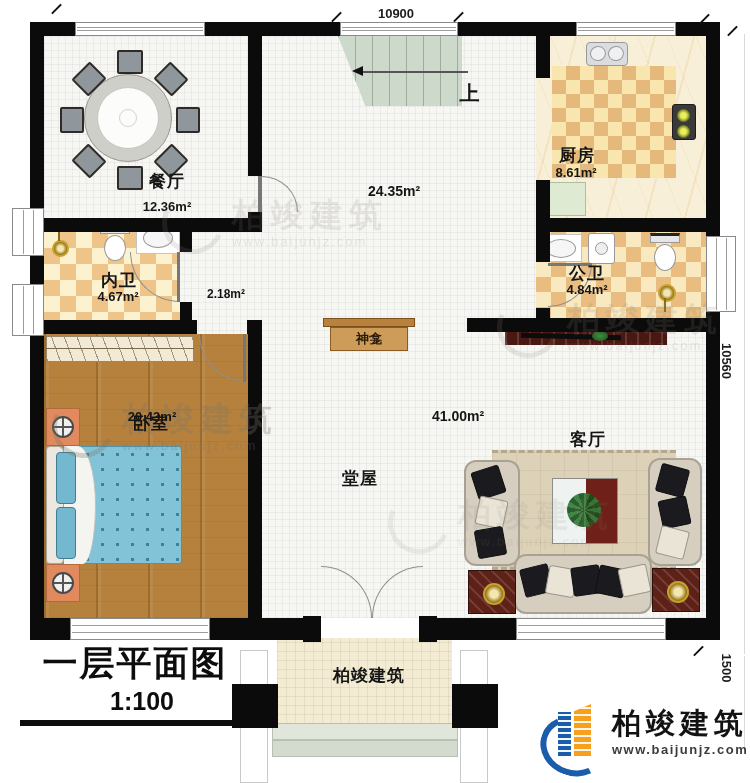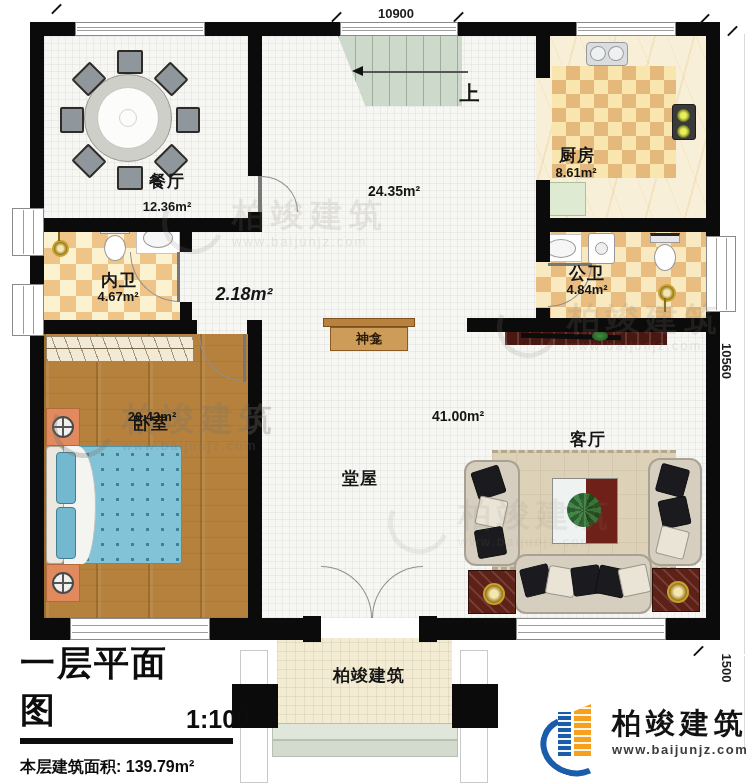--- a/index.html
+++ b/index.html
@@ -244,21 +244,21 @@
   </div>
 
   <div class="lbl room-name" style="left:167px;top:181px;">餐厅</div>
   <div class="lbl room-area" style="left:167px;top:206px;">12.36m²</div>
   <div class="lbl room-area" style="left:394px;top:191px;font-size:14px;">24.35m²</div>
   <div class="lbl room-name" style="left:470px;top:93px;font-size:20px;">上</div>
   <div class="lbl room-name" style="left:577px;top:155px;">厨房</div>
   <div class="lbl room-area" style="left:576px;top:172px;">8.61m²</div>
   <div class="lbl room-name" style="left:119px;top:280px;">内卫</div>
   <div class="lbl room-area" style="left:118px;top:296px;">4.67m²</div>
-  <div class="lbl room-area" style="left:244px;top:294px;font-size:18px;font-style:italic;">2.18m²</div>
+  <div class="lbl room-area" style="left:226px;top:294px;font-size:12px;">2.18m²</div>
   <div class="lbl room-name" style="left:587px;top:273px;">公卫</div>
   <div class="lbl room-area" style="left:587px;top:289px;">4.84m²</div>
   <div class="lbl" style="left:369px;top:339px;font-size:13px;color:#2b1a08;">神龛</div>
   <div class="lbl room-name" style="left:151px;top:423px;">卧室</div>
   <div class="lbl room-area" style="left:152px;top:416px;text-align:right;">20.43m²</div>
   <div class="lbl room-area" style="left:458px;top:416px;font-size:14px;">41.00m²</div>
   <div class="lbl room-name" style="left:360px;top:478px;">堂屋</div>
   <div class="lbl room-name" style="left:588px;top:439px;">客厅</div>
   <div class="lbl room-name" style="left:369px;top:675px;">柏竣建筑</div>
 
@@ -268,29 +268,25 @@
   <div class="tick" style="left:50px;top:8px;"></div>
   <div class="tick" style="left:330px;top:16px;"></div>
   <div class="tick" style="left:452px;top:16px;"></div>
   <div class="tick" style="left:698px;top:18px;"></div>
   <div class="tick" style="left:726px;top:30px;"></div>
   <div class="tick" style="left:692px;top:650px;"></div>
   <div class="abs" style="left:744px;top:34px;width:1px;height:620px;background:#d9d9d9;"></div>
   <div class="abs" style="left:744px;top:656px;width:1px;height:95px;background:#d9d9d9;"></div>
 
   <div class="abs" style="left:20px;top:640px;width:230px;">
-    <div style="display:flex;align-items:flex-end;">
+    <div style="display:flex;align-items:center;flex-direction:column;">
       <span class="tb-title">一层平面图</span>
       <span class="tb-scale">1:100</span>
     </div>
     <div style="width:213px;height:6px;background:#0d0d0d;margin-top:4px;"></div>
-    <div class="tb-line" style="margin-top:13px;">
-      <span>本层建筑面积:</span>
-      <span>139.79m²</span>
-    </div>
 
   </div>
 
   <div class="abs" style="left:540px;top:698px;display:flex;align-items:center;gap:10px;">
     <div style="position:relative;width:62px;height:70px;">
       <div style="position:absolute;left:0;top:18px;width:56px;height:48px;border:6px solid transparent;border-bottom-color:#1a5dab;border-left-color:#1a5dab;border-radius:50%;transform:rotate(18deg);"></div>
       <div style="position:absolute;left:18px;top:14px;width:13px;height:44px;background:#1a5dab;background-image:repeating-linear-gradient(0deg,transparent 0 4px,rgba(255,255,255,.95) 4px 6px);"></div>
       <div style="position:absolute;left:34px;top:6px;width:17px;height:52px;background:#f6a01e;clip-path:polygon(0 14%,100% 0,100% 100%,0 100%);background-image:repeating-linear-gradient(0deg,transparent 0 5px,rgba(255,255,255,.9) 5px 7px);"></div>
     </div>
     <div>

